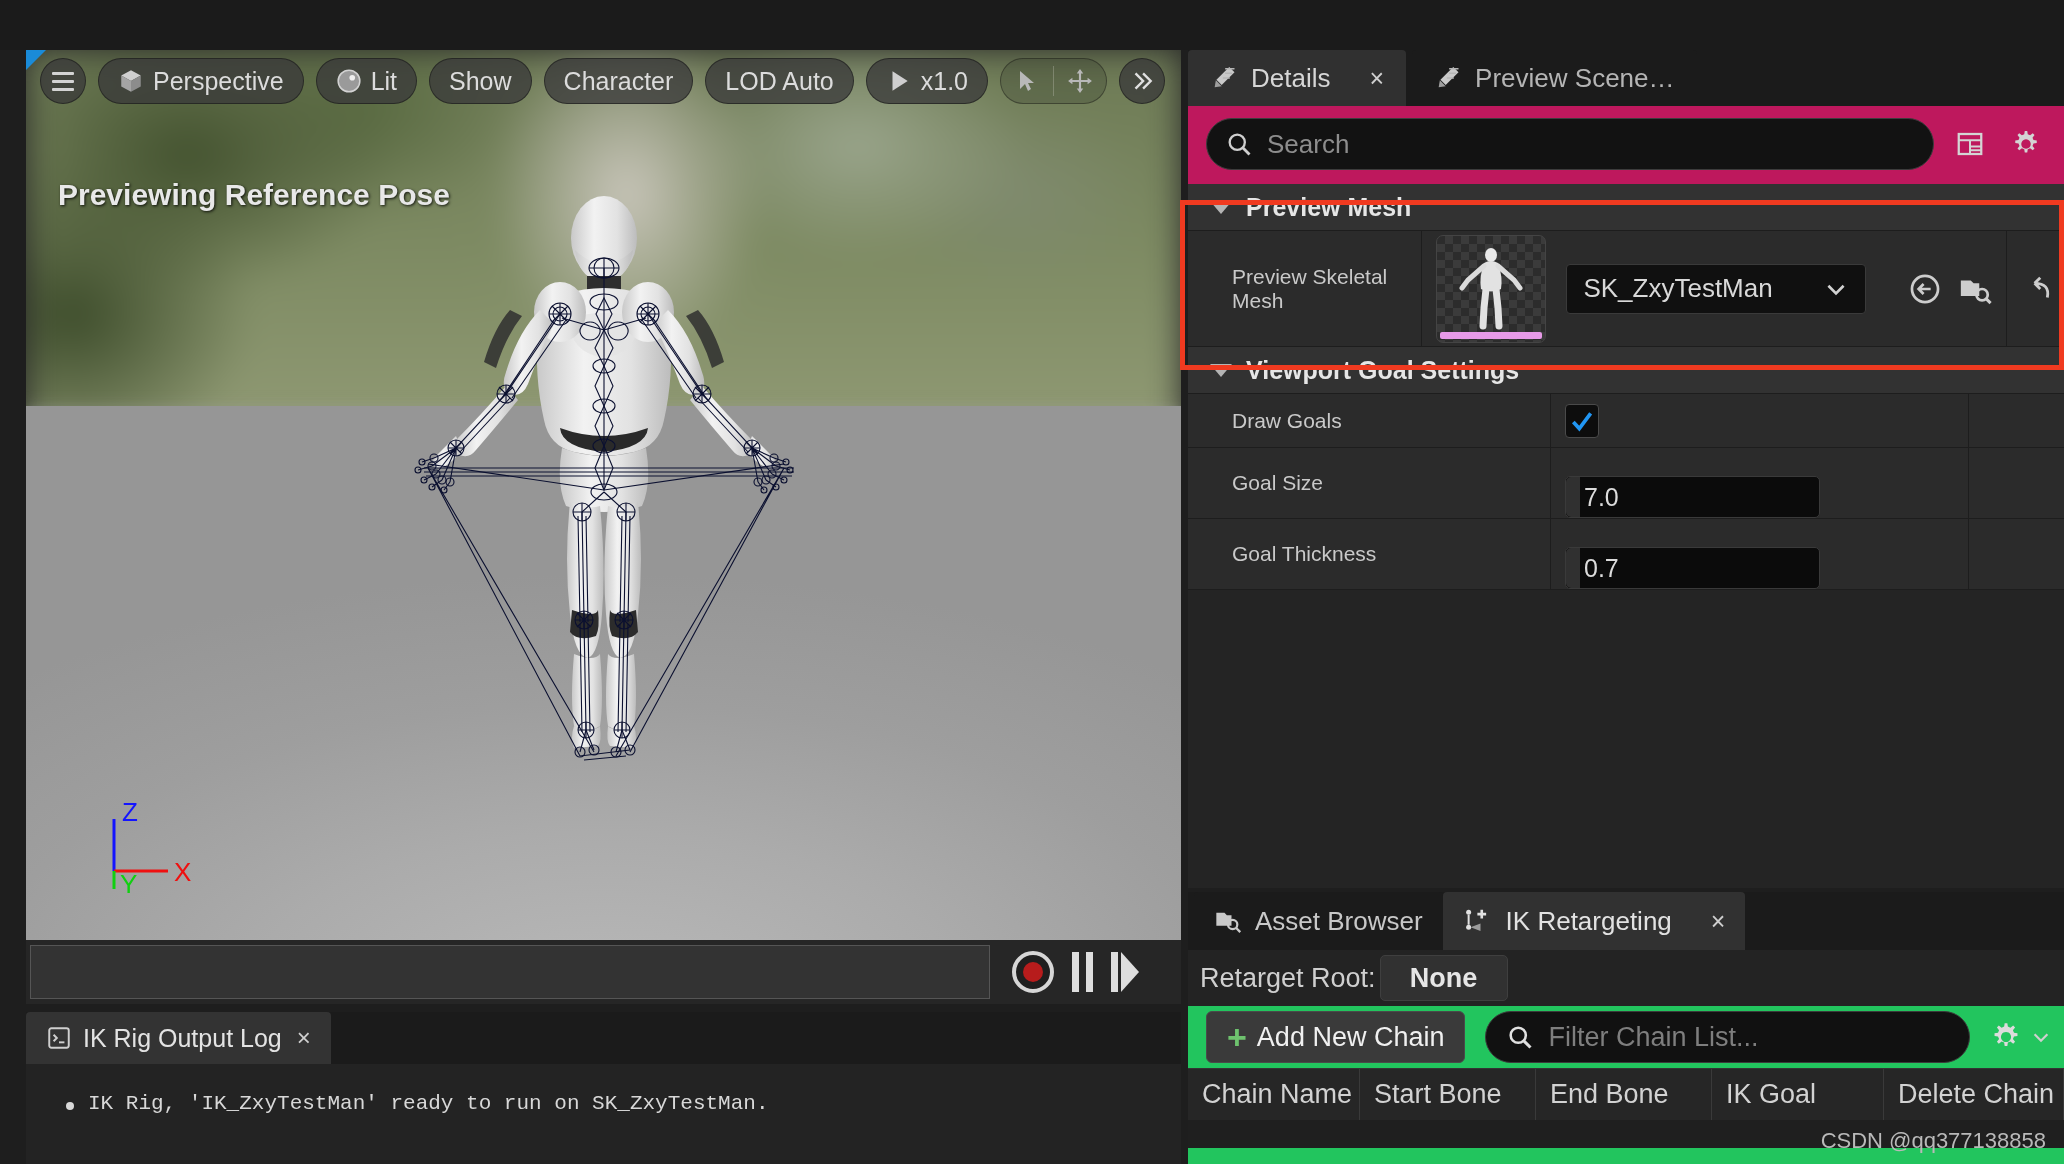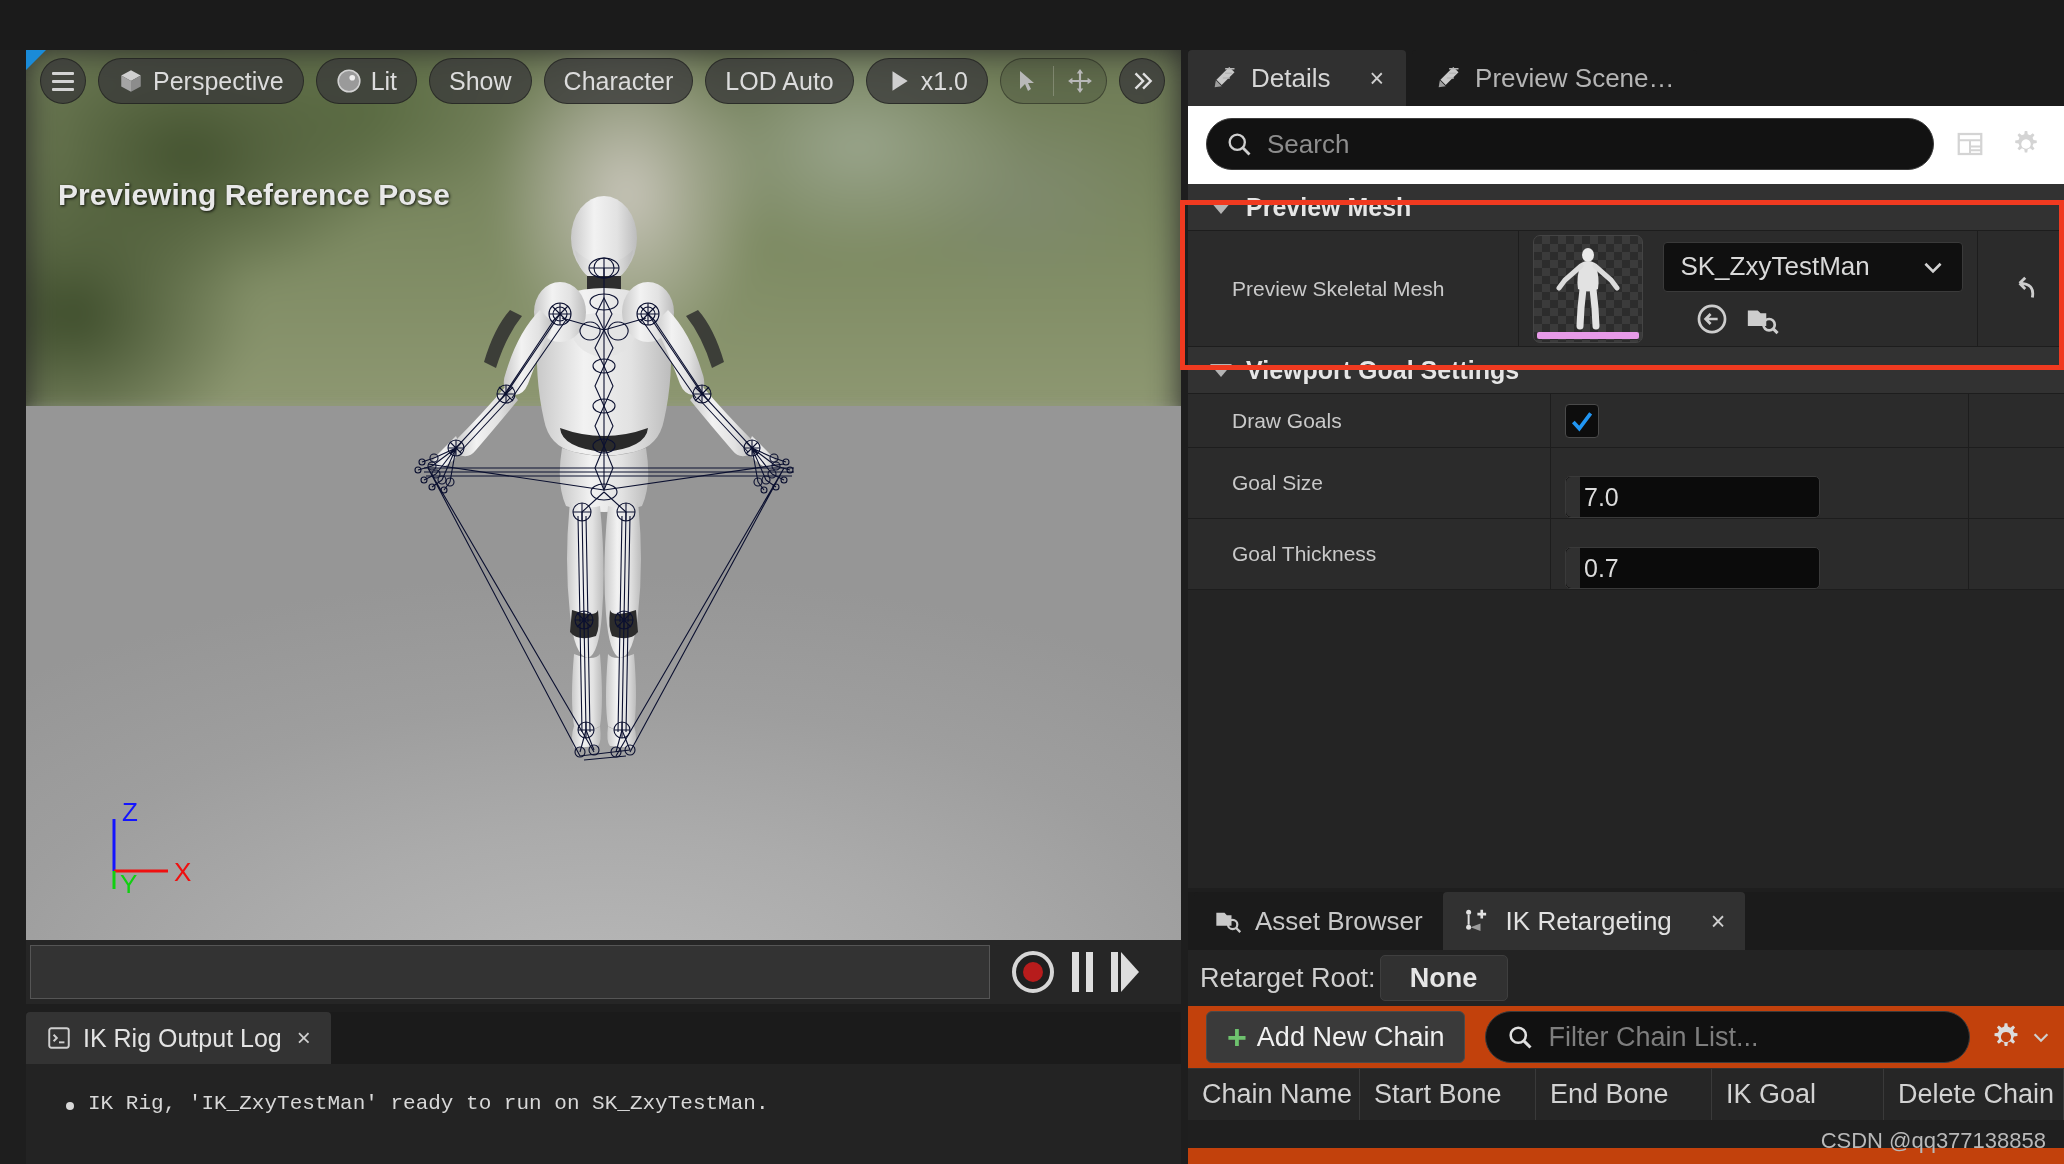--- a/index.html
+++ b/index.html
@@ -105,21 +105,21 @@
   
   .details-panel { position:absolute; left:1188px; top:50px; width:876px; height:838px; background:#242424; }
   .tabbar { display:flex; height:56px; align-items:stretch; background:#1b1b1b; }
   .tab {
     display:flex; align-items:center; gap:13px; padding:0 22px;
     color:#d6d6d6; font-size:26px; background:#303030; border-radius:4px 4px 0 0; margin-right:6px;
   }
   .tab.inactive { background:#1b1b1b; color:#b5b5b5; }
   .tab .x { margin-left:26px; color:#cfcfcf; font-size:25px; }
 
-  .search-row { display:flex; align-items:center; gap:16px; padding:12px 18px 14px 18px; background:#ffffff; }
+  .search-row { display:flex; align-items:center; gap:16px; padding:12px 18px 14px 18px; background:#be185d; }
   .search-box {
     flex:1; display:flex; align-items:center; gap:14px; height:52px;
     background:#121212; border:1px solid #3c3c3c; border-radius:26px; padding:0 18px;
   }
   .search-box .ph { color:#8d8d8d; font-size:26px; }
   .icon-btn { width:40px; height:40px; display:flex; align-items:center; justify-content:center; }
 
   .highlight-box {
     position:absolute; left:-8px; top:150px; width:884px; height:170px;
     border:5px solid #f03a20; pointer-events:none; z-index:5;
@@ -141,41 +141,41 @@
     width:110px; height:108px; border-radius:7px; margin-right:20px; position:relative; overflow:hidden;
     background-color:#2c2c2c;
     background-image:
       linear-gradient(45deg,#3b3b3b 25%, transparent 25%, transparent 75%, #3b3b3b 75%),
       linear-gradient(45deg,#3b3b3b 25%, transparent 25%, transparent 75%, #3b3b3b 75%);
     background-size:16px 16px; background-position:0 0, 8px 8px;
     border:1px solid #444;
   }
   .thumb .fig { position:absolute; left:50%; top:10px; transform:translateX(-50%); filter: blur(0.6px); }
   .thumb .bar { position:absolute; left:3px; right:3px; bottom:3px; height:7px; background:#e79ae8; border-radius:2px; }
-  .asset-col { display:flex; flex-direction:column; gap:10px; }
+  .asset-col { display:flex; flex-direction:row; gap:10px; }
   .asset-dd {
     display:flex; align-items:center; justify-content:space-between;
     width:300px; height:50px; background:#101010; border:1px solid #3a3a3a; border-radius:4px;
     padding:0 16px; color:#d9d9d9; font-size:26px;
   }
   .asset-icons { display:flex; align-items:center; gap:16px; padding-left:32px; }
   .reset-cell { width:96px; display:flex; align-items:center; justify-content:center; border-left:1px solid #1d1d1d; }
 
   .cb {
     width:34px; height:34px; background:#0d0d0d; border:1px solid #4a4a4a; border-radius:4px;
     display:flex; align-items:center; justify-content:center;
   }
   .num-input {
     width:255px; height:42px; background:#0b0b0b; border:1px solid #3a3a3a; border-radius:5px;
     display:flex; align-items:center; padding-left:18px; color:#dcdcdc; font-size:25px; position:relative;margin-top:28px;
   }
   .num-input::before { content:""; position:absolute; left:0; top:0; bottom:0; width:14px; background:#303030; border-radius:5px 0 0 5px; }
 
   
-  .retarget-panel { position:absolute; left:1188px; top:892px; width:876px; height:272px; background:#c2410c; }
+  .retarget-panel { position:absolute; left:1188px; top:892px; width:876px; height:272px; background:#22c55e; }
   .rt-tabbar { display:flex; height:58px; align-items:stretch; background:#1b1b1b; padding-left:6px; }
   .rt-tab { display:flex; align-items:center; gap:13px; padding:0 20px; color:#c8c8c8; font-size:26px; background:#1b1b1b; border-radius:4px 4px 0 0; }
   .rt-tab.active { background:#313131; color:#e2e2e2; }
   .rt-tab .x { margin-left:26px; font-size:25px; color:#cfcfcf; }
 
   .rt-rootrow { display:flex; align-items:center; gap:4px; height:56px; padding-left:12px; background:#232323; }
   .rt-rootlabel { color:#cfcfcf; font-size:27px; }
   .rt-rootval {
     min-width:128px; height:46px; display:flex; align-items:center; justify-content:center;
     background:#313131; border:1px solid #3f3f3f; border-radius:5px; color:#e6e6e6; font-size:27px; font-weight:bold;

